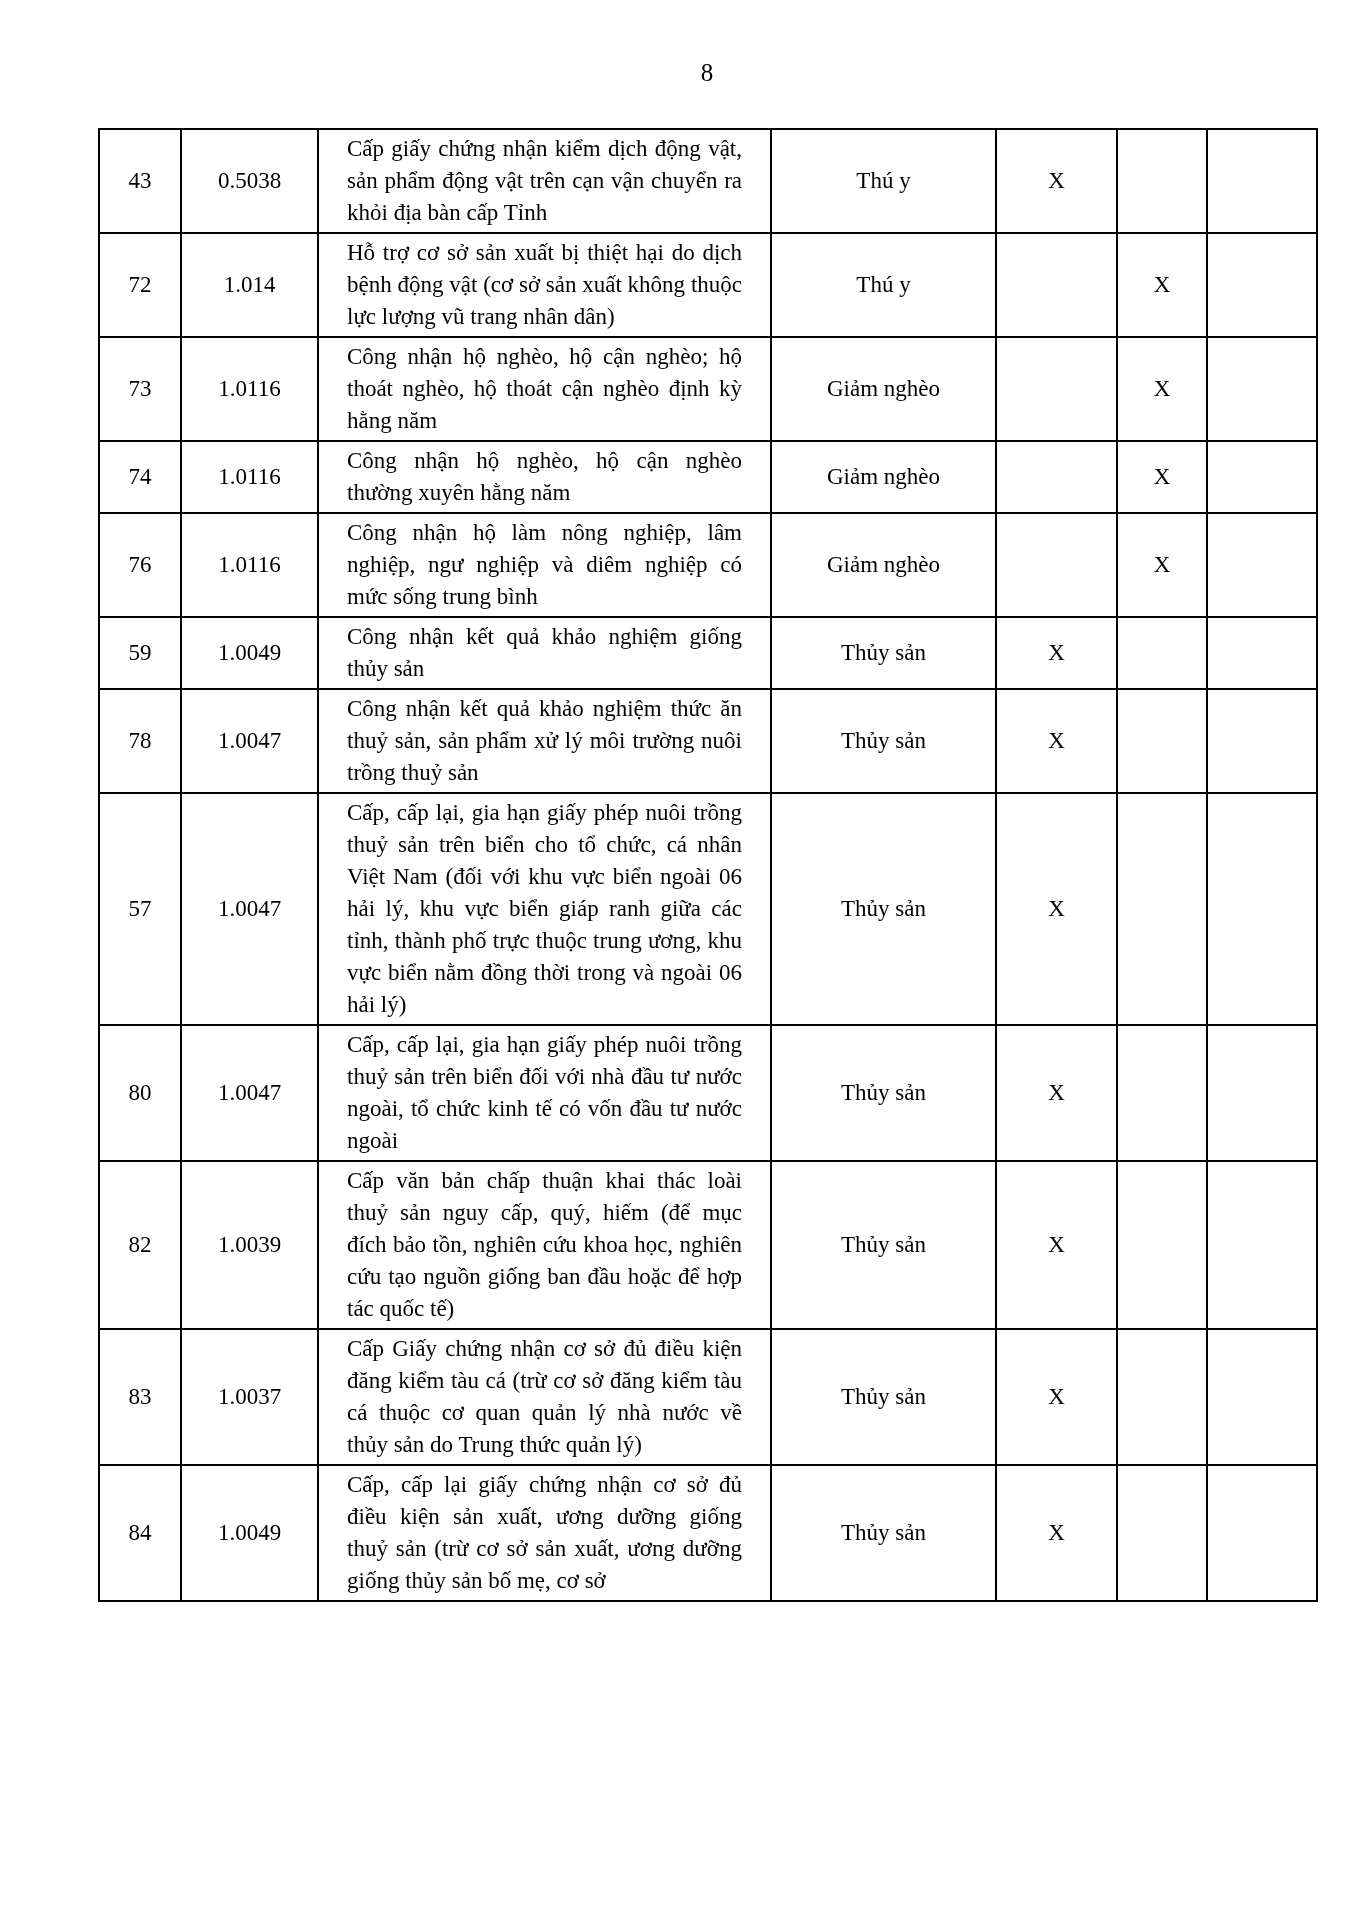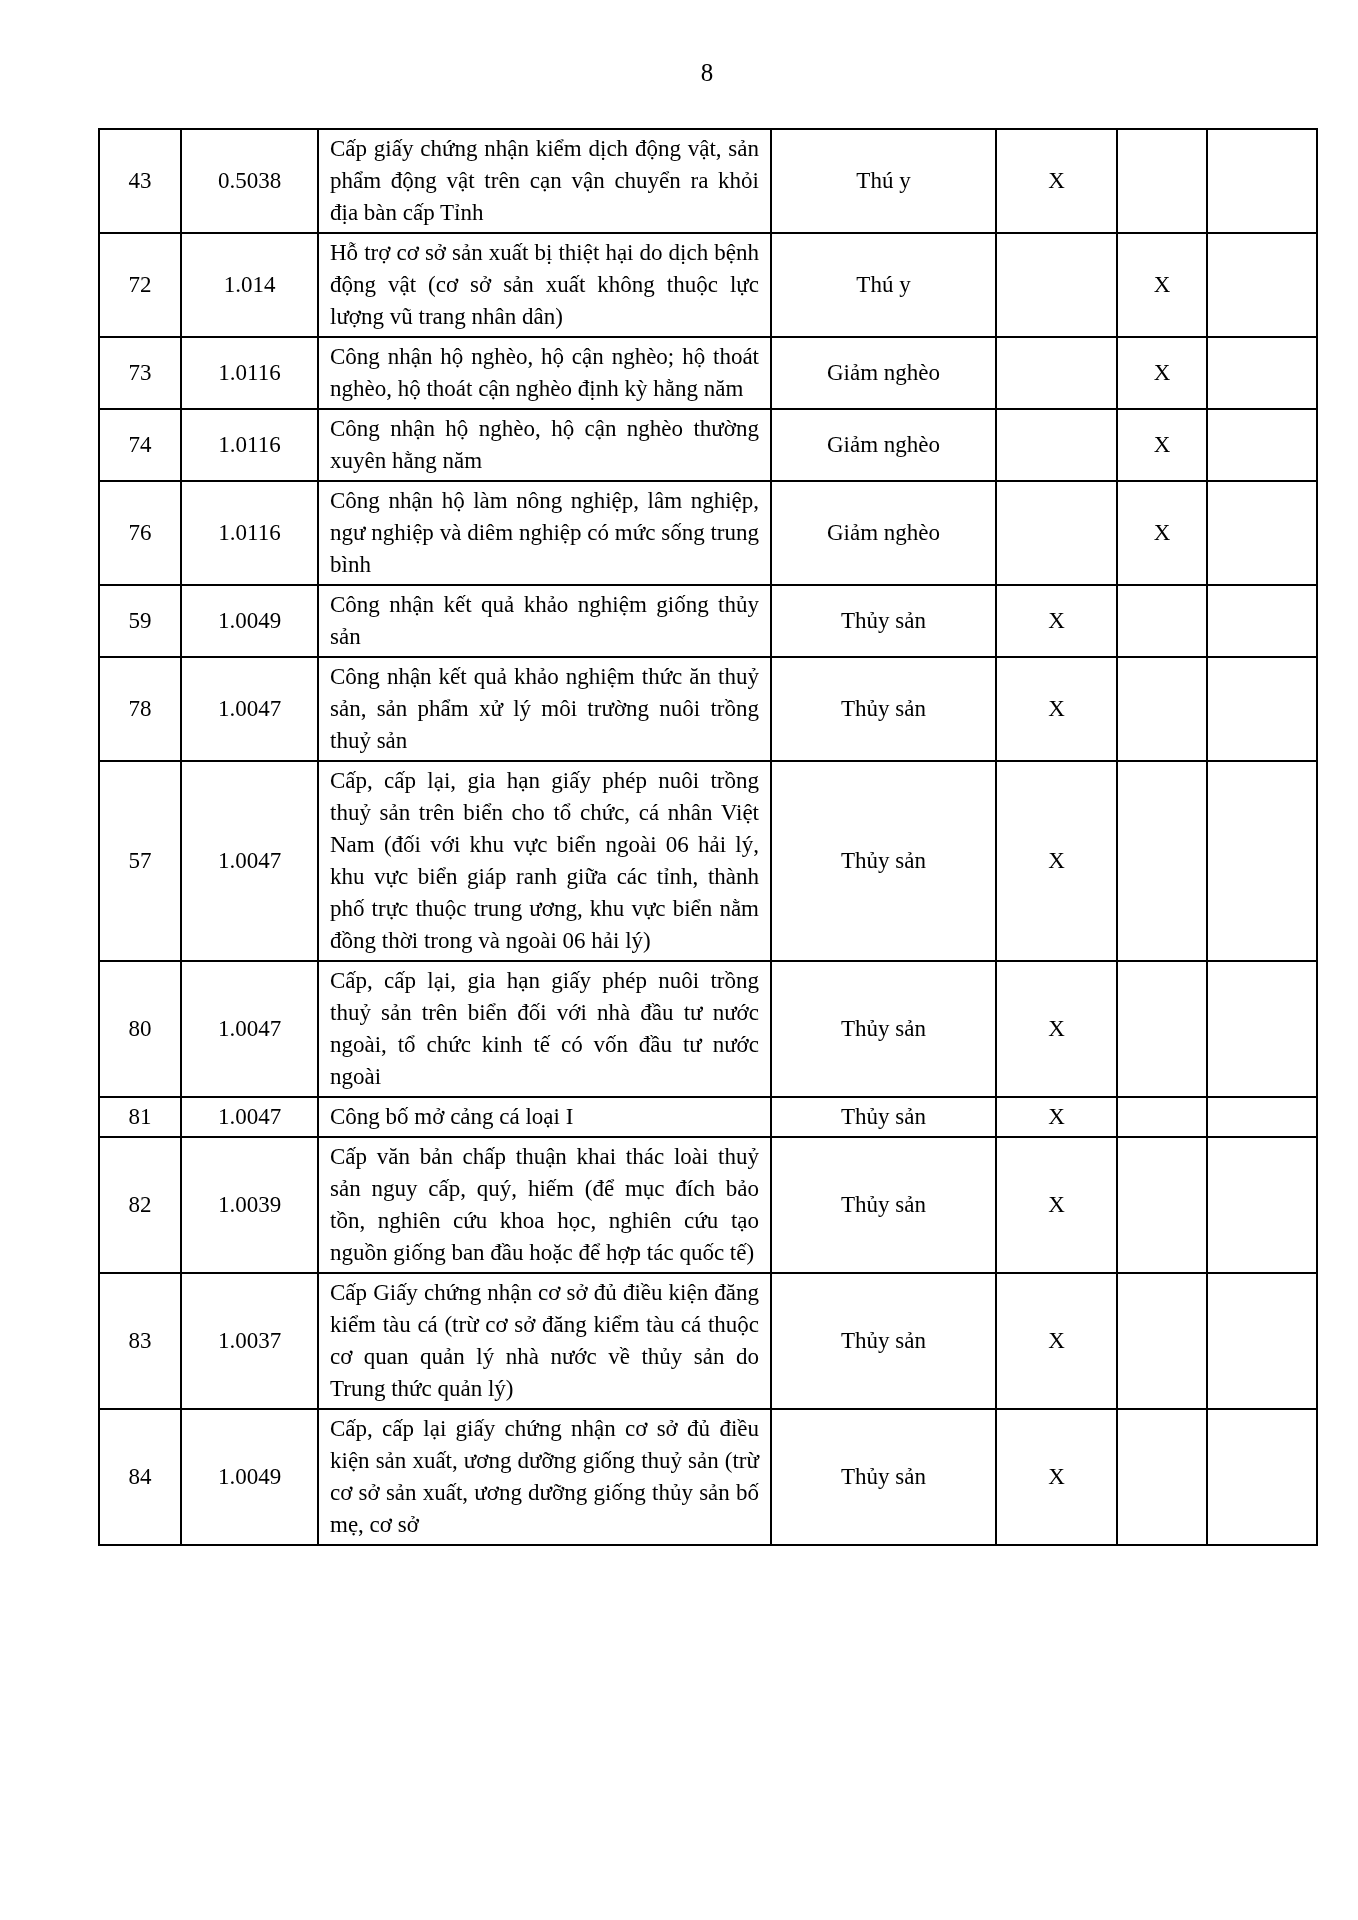--- a/index.html
+++ b/index.html
@@ -42,21 +42,21 @@
     border: 2px solid #000000;
     padding: 3px 4px;
     font-size: 23px;
     line-height: 32px;
     text-align: center;
     vertical-align: middle;
     overflow: hidden;
   }
   .proc-table td.c-desc {
     text-align: justify;
-    padding: 3px 11px;
+    padding: 3px 28px;
   }
   col.w-stt  { width: 82px; }
   col.w-code { width: 137px; }
   col.w-desc { width: 453px; }
   col.w-cat  { width: 225px; }
   col.w-m1   { width: 121px; }
   col.w-m2   { width: 90px; }
   col.w-m3   { width: 110px; }
 </style>
 </head>
@@ -161,29 +161,20 @@
     <tr>
       <td class="c-stt">80</td>
       <td class="c-code">1.0047</td>
       <td class="c-desc">Cấp, cấp lại, gia hạn giấy phép nuôi trồng thuỷ sản trên biển đối với nhà đầu tư nước ngoài, tổ chức kinh tế có vốn đầu tư nước ngoài</td>
       <td class="c-cat">Thủy sản</td>
       <td class="c-m1">X</td>
       <td class="c-m2"></td>
       <td class="c-m3"></td>
     </tr>
 
-    <tr>
-      <td class="c-stt">81</td>
-      <td class="c-code">1.0047</td>
-      <td class="c-desc">Công bố mở cảng cá loại I</td>
-      <td class="c-cat">Thủy sản</td>
-      <td class="c-m1">X</td>
-      <td class="c-m2"></td>
-      <td class="c-m3"></td>
-    </tr>
 
     <tr>
       <td class="c-stt">82</td>
       <td class="c-code">1.0039</td>
       <td class="c-desc">Cấp văn bản chấp thuận khai thác loài thuỷ sản nguy cấp, quý, hiếm (để mục đích bảo tồn, nghiên cứu khoa học, nghiên cứu tạo nguồn giống ban đầu hoặc để hợp tác quốc tế)</td>
       <td class="c-cat">Thủy sản</td>
       <td class="c-m1">X</td>
       <td class="c-m2"></td>
       <td class="c-m3"></td>
     </tr>

